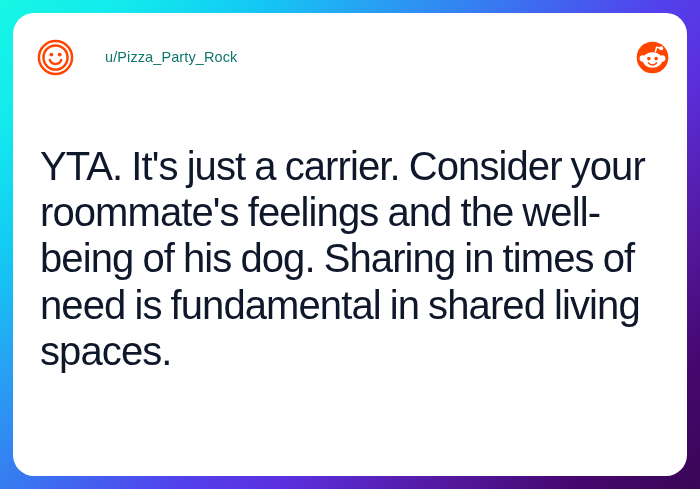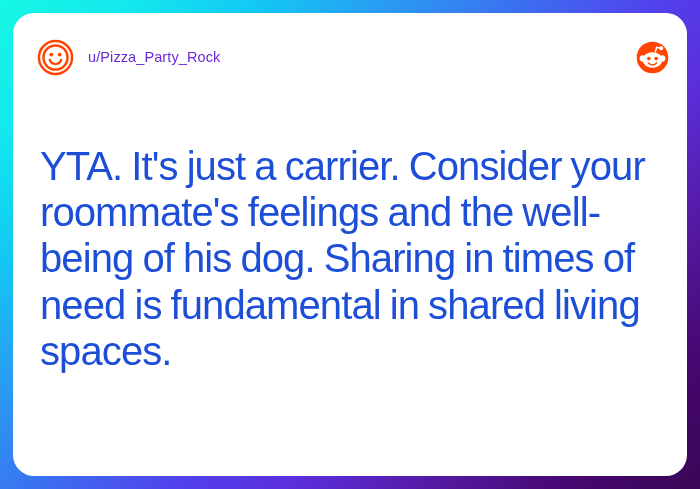--- a/index.html
+++ b/index.html
@@ -59,25 +59,25 @@
   }
 
   #avatar {
     width: 37px;
     height: 37px;
     flex: 0 0 auto;
     display: block;
   }
 
   #username {
-    margin-left: 14px;
+    margin-left: 31px;
     font-family: "Liberation Sans", sans-serif;
     font-size: 14.5px;
     font-weight: 400;
-    color: #6d28d9;
+    color: #0f766e;
     letter-spacing: 0.1px;
     white-space: nowrap;
   }
 
   #header-spacer {
     flex: 1 1 auto;
   }
 
   #reddit-logo {
     width: 33px;
@@ -89,21 +89,21 @@
   
   #body-text {
     position: absolute;
     top: 130px;
     left: 27px;
     right: 40px;
     font-family: "Liberation Sans", sans-serif;
     font-size: 40px;
     line-height: 1.155;
     font-weight: 400;
-    color: #1d4ed8;
+    color: #0f172a;
     letter-spacing: -0.9px;
     word-spacing: -1.2px;
     text-align: left;
     white-space: pre-wrap;
   }
 </style>
 </head>
 <body>
 
 <div id="backdrop">

